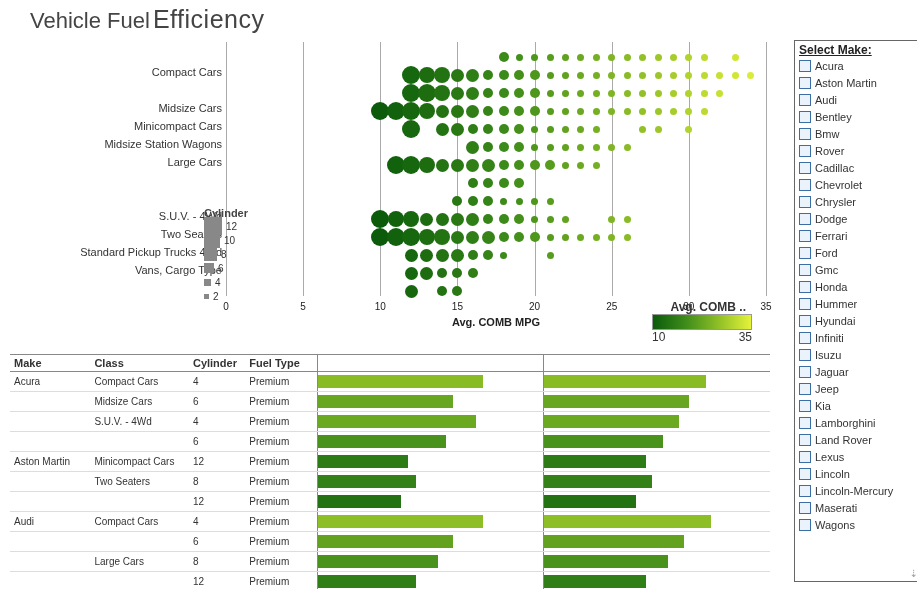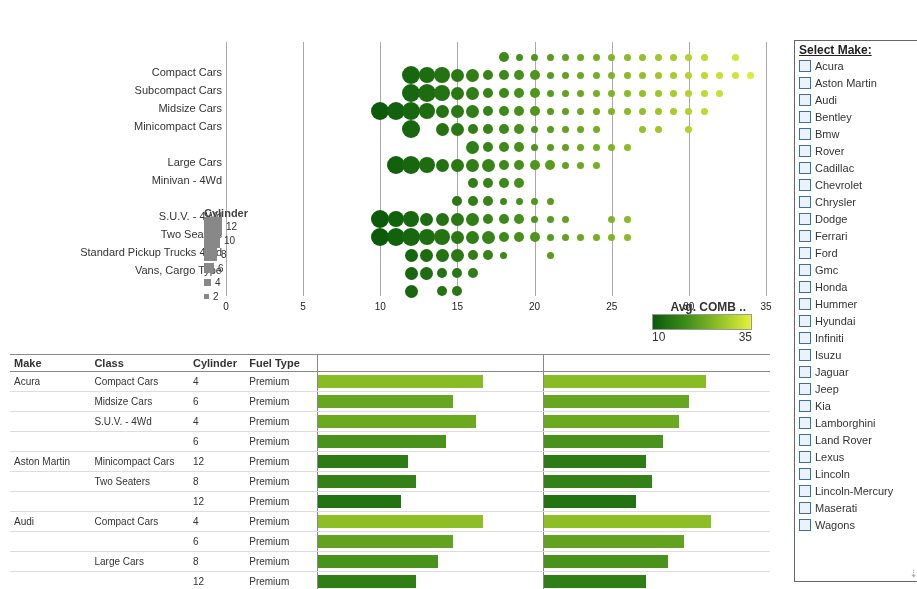--- a/index.html
+++ b/index.html
@@ -35,39 +35,44 @@
   #make-filter { position:absolute; left:780px; top:40px; width:125px; height:540px; border:1px solid #666; background:#fff; overflow:hidden;margin-left:14px; }
   #make-filter .hdr { font-weight:bold; font-size:12px; padding:2px 4px 0 4px; text-decoration:underline; color:#222; }
   #make-filter .opt { display:flex; align-items:center; gap:4px; padding:0 4px; height:17px; font-size:11px; color:#333; cursor:pointer; }
   #make-filter .cbx { width:10px; height:10px; border:1px solid #3a6ea5; background:#eaf2fb; flex:0 0 auto; }
   .scroll-hint { position:absolute; right:2px; bottom:2px; color:#999; font-size:10px; }
 </style>
 </head>
 <body>
 <div id="wrap">
 
+<div id="title">
+  <span class="t1">Vehicle Fuel</span>
+  <span class="t2">Efficiency</span>
+</div>
 
 <div id="bubble-area">
   <div class="bubble-plot" id="bubble-plot">
         <div class="v-grid" style="left: 0px;"></div>
         <div class="x-tick-lab" style="left: -10px;">0</div>
         <div class="v-grid" style="left: 77.1429px;"></div>
         <div class="x-tick-lab" style="left: 67.1429px;">5</div>
         <div class="v-grid" style="left: 154.286px;"></div>
         <div class="x-tick-lab" style="left: 144.286px;">10</div>
         <div class="v-grid" style="left: 231.429px;"></div>
         <div class="x-tick-lab" style="left: 221.429px;">15</div>
         <div class="v-grid" style="left: 308.571px;"></div>
         <div class="x-tick-lab" style="left: 298.571px;">20</div>
         <div class="v-grid" style="left: 385.714px;"></div>
         <div class="x-tick-lab" style="left: 375.714px;">25</div>
         <div class="v-grid" style="left: 462.857px;"></div>
         <div class="x-tick-lab" style="left: 452.857px;">30</div>
         <div class="v-grid" style="left: 540px;"></div>
         <div class="x-tick-lab" style="left: 530px;">35</div>
+        <div class="x-title">Avg. COMB MPG</div>
         <div class="bubble" style="left: 272.714px; top: 10px; width: 10px; height: 10px; background: rgb(60, 138, 25);"></div>
         <div class="bubble" style="left: 289.643px; top: 11.5px; width: 7px; height: 7px; background: rgb(68, 144, 27);"></div>
         <div class="bubble" style="left: 305.071px; top: 11.5px; width: 7px; height: 7px; background: rgb(78, 150, 28);"></div>
         <div class="bubble" style="left: 320.5px; top: 11.5px; width: 7px; height: 7px; background: rgb(88, 156, 30);"></div>
         <div class="bubble" style="left: 335.929px; top: 11.5px; width: 7px; height: 7px; background: rgb(98, 162, 31);"></div>
         <div class="bubble" style="left: 351.357px; top: 11.5px; width: 7px; height: 7px; background: rgb(107, 169, 33);"></div>
         <div class="bubble" style="left: 366.786px; top: 11.5px; width: 7px; height: 7px; background: rgb(117, 175, 34);"></div>
         <div class="bubble" style="left: 382.214px; top: 11.5px; width: 7px; height: 7px; background: rgb(127, 181, 36);"></div>
         <div class="bubble" style="left: 397.643px; top: 11.5px; width: 7px; height: 7px; background: rgb(137, 187, 37);"></div>
         <div class="bubble" style="left: 413.071px; top: 11.5px; width: 7px; height: 7px; background: rgb(146, 193, 39);"></div>
@@ -273,25 +278,24 @@
   </div>
   <div id="color-legend">
     <div style="font-weight:bold;text-align:right;padding-right:6px">Avg. COMB ..</div>
     <div class="grad"></div>
     <div style="display:flex;justify-content:space-between;width:100px">
       <span>10</span>
       <span>35</span>
     </div>
   </div>
       <div class="bubble-row-label" style="top: 26px;">Compact Cars</div>
-      <div class="bubble-row-label" style="top: 44px;">Subcompact Cars</div>
       <div class="bubble-row-label" style="top: 62px;">Midsize Cars</div>
       <div class="bubble-row-label" style="top: 80px;">Minicompact Cars</div>
+      <div class="bubble-row-label" style="top: 98px;">Midsize Station Wagons</div>
       <div class="bubble-row-label" style="top: 116px;">Large Cars</div>
-      <div class="bubble-row-label" style="top: 134px;">Minivan - 4Wd</div>
       <div class="bubble-row-label" style="top: 170px;">S.U.V. - 4Wd</div>
       <div class="bubble-row-label" style="top: 188px;">Two Seaters</div>
       <div class="bubble-row-label" style="top: 206px;">Standard Pickup Trucks 4Wd</div>
       <div class="bubble-row-label" style="top: 224px;">Vans, Cargo Type</div>
     </div>
 
 <div id="table-area">
   <table id="data-table">
     <colgroup>
       <col style="width:80px">

